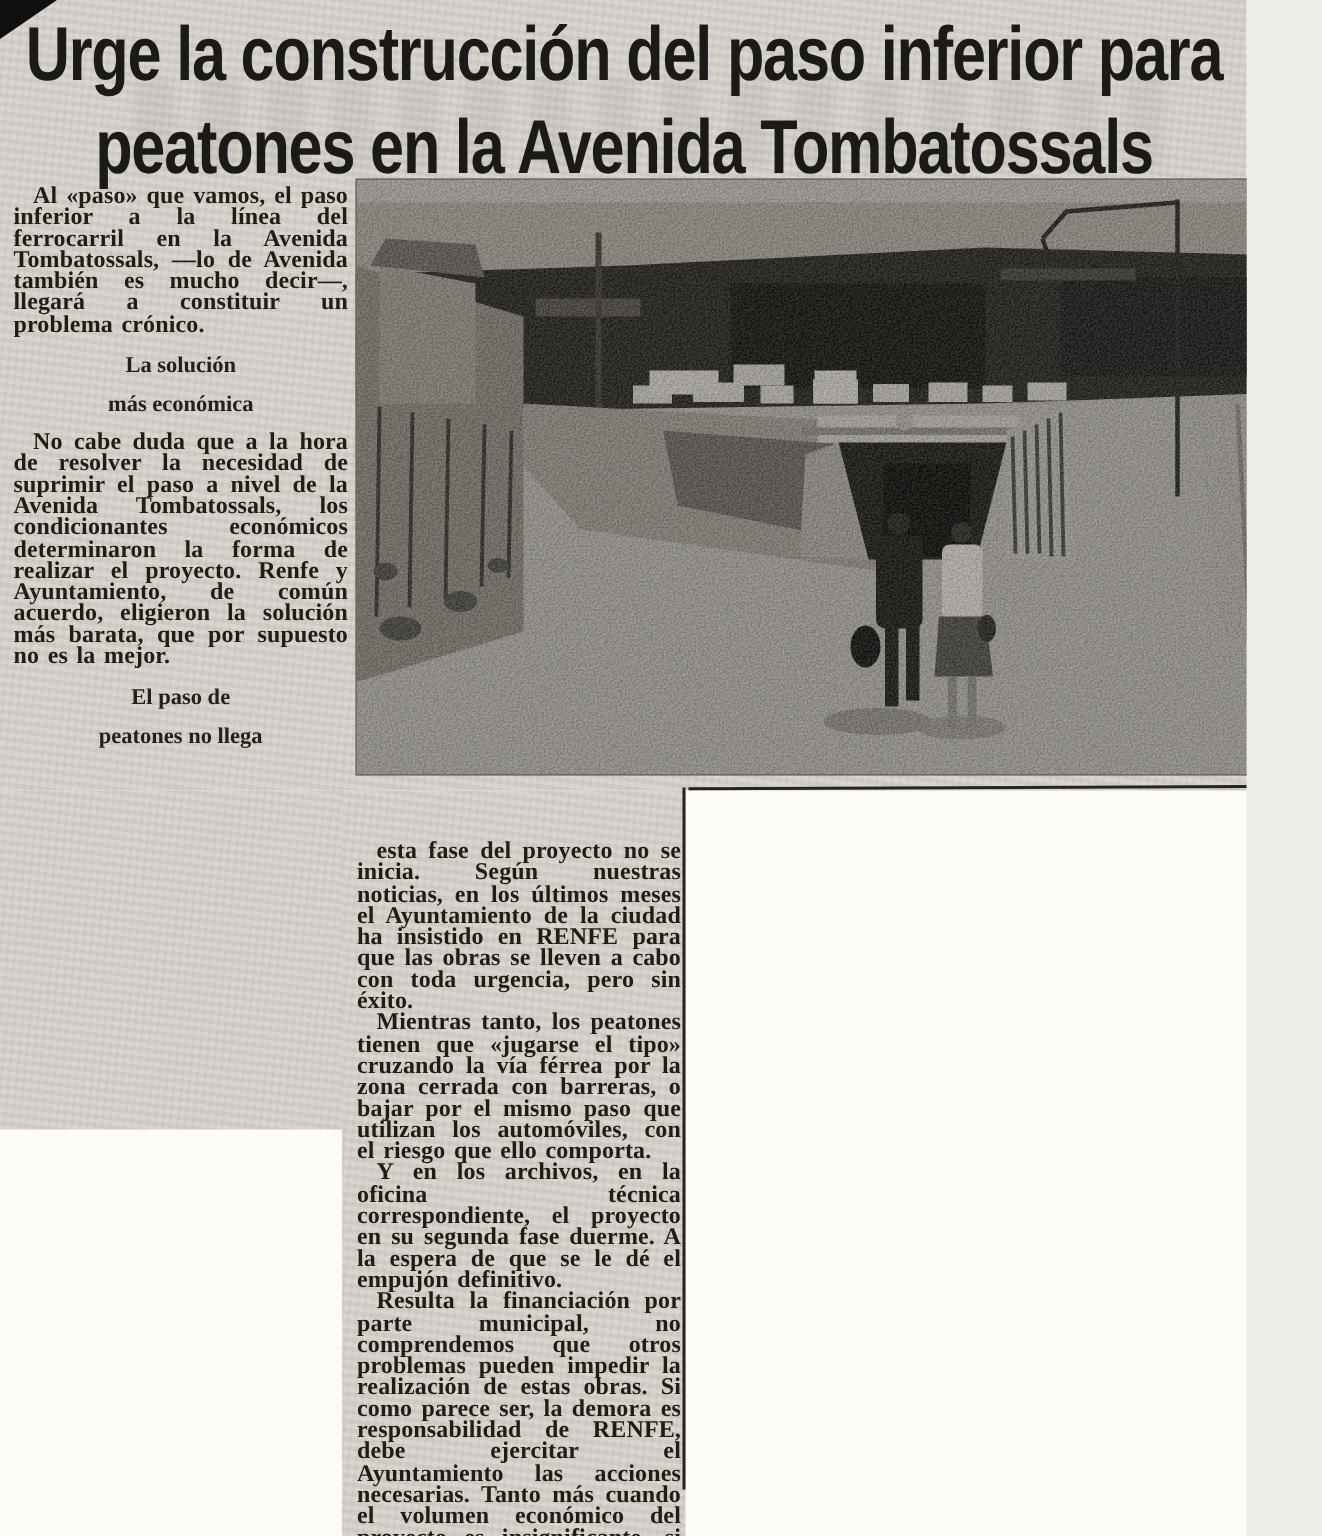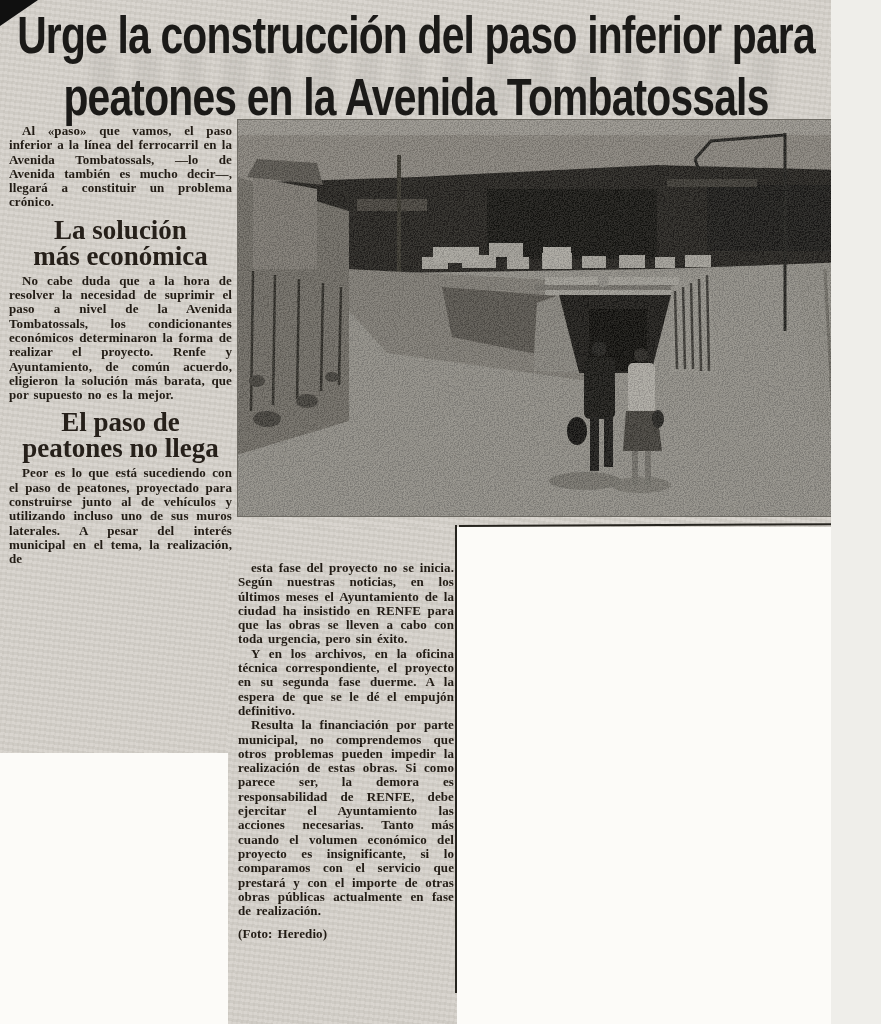--- a/index.html
+++ b/index.html
@@ -32,27 +32,27 @@
   .ghost-text{
     position:absolute;left:90px;top:52px;width:700px;height:60px;z-index:1;
     background:repeating-linear-gradient(90deg, rgba(40,40,40,0.10) 0 26px, rgba(0,0,0,0) 26px 44px);
     filter:blur(4px);opacity:.55;
   }
   
   .col{position:absolute;z-index:6;color:#221c15;}
   .col-left{left:9px;top:124px;width:223px;}
   .col-mid{left:238px;top:521px;width:216px;margin-top:40px;}
   .col p{
-    margin:0;font-size:13px;line-height:14.3px;font-weight:bold;
+    margin:0;font-size:16px;line-height:14.3px;font-weight:bold;
     text-align:justify;text-indent:13px;letter-spacing:0.1px;word-spacing:1.6px;
     hyphens:auto;-webkit-hyphens:auto;
   }
   .subhead{
     margin:7px 0 5px 0;text-align:center;font-weight:bold;color:#26201a;
-    font-size:27px;line-height:26px;
+    font-size:15px;line-height:26px;
   }
   .credit{
     margin-top:9px !important;text-align:left;text-indent:0 !important;
     font-size:13px !important;padding-right:3px;
   }
   
   .photo-wrap{position:absolute;left:237px;top:119px;width:642px;height:398px;z-index:4;}
   .photo-wrap svg{display:block;}
   
   .rule-h{position:absolute;left:459px;top:524px;width:413px;height:2px;background:#26241f;z-index:7;transform:rotate(-0.25deg);}
@@ -80,21 +80,20 @@
     <p>Al «paso» que vamos, el paso inferior a la línea del ferrocarril en la Avenida Tombatossals, —lo de Avenida también es mucho decir—, llegará a constituir un problema crónico.</p>
     <div class="subhead">
       <span>La solución</span><br>
       <span>más económica</span>
     </div>
     <p>No cabe duda que a la hora de resolver la necesidad de suprimir el paso a nivel de la Avenida Tombatossals, los condicionantes económicos determinaron la forma de realizar el proyecto. Renfe y Ayuntamiento, de común acuerdo, eligieron la solución más barata, que por supuesto no es la mejor.</p>
     <div class="subhead">
       <span>El paso de</span><br>
       <span>peatones no llega</span>
     </div>
-    <p>Peor es lo que está sucediendo con el paso de peatones, proyectado para construirse junto al de vehículos y utilizando incluso uno de sus muros laterales. A pesar del interés municipal en el tema, la realización, de</p>
   </div>
 
   <div class="photo-wrap">
     <svg width="642" height="398" viewBox="0 0 642 398" xmlns="http://www.w3.org/2000/svg">
       <defs>
         <filter id="grain" x="0" y="0" width="100%" height="100%">
           <feTurbulence type="fractalNoise" baseFrequency="0.8" numOctaves="2" result="n"></feTurbulence>
           <feColorMatrix in="n" type="matrix" values="0 0 0 0 0  0 0 0 0 0  0 0 0 0 0  0.6 0.6 0.6 0 0"></feColorMatrix>
           <feComposite operator="over" in2="SourceGraphic"></feComposite>
         </filter>
@@ -190,20 +189,21 @@
       <ellipse cx="348" cy="362" rx="36" ry="9" fill="#8a8780" opacity="0.8"></ellipse>
       <ellipse cx="404" cy="366" rx="30" ry="8" fill="#908d86" opacity="0.8"></ellipse>
 
       <rect x="0" y="0" width="642" height="398" fill="#b2afa7" filter="url(#grain)" opacity="0.28"></rect>
       <rect x="0" y="0" width="642" height="398" fill="none" stroke="#6e6b64" stroke-width="2"></rect>
     </svg>
   </div>
 
   <div class="col col-mid">
     <p>esta fase del proyecto no se inicia. Según nuestras noticias, en los últimos meses el Ayuntamiento de la ciudad ha insistido en RENFE para que las obras se lleven a cabo con toda urgencia, pero sin éxito.</p>
+    <p>Mientras tanto, los peatones tienen que «jugarse el tipo» cruzando la vía férrea por la zona cerrada con barreras, o bajar por el mismo paso que utilizan los automóviles, con el riesgo que ello comporta.</p>
     <p>Y en los archivos, en la oficina técnica correspondiente, el proyecto en su segunda fase duerme. A la espera de que se le dé el empujón definitivo.</p>
     <p>Resulta la financiación por parte municipal, no comprendemos que otros problemas pueden impedir la realización de estas obras. Si como parece ser, la demora es responsabilidad de RENFE, debe ejercitar el Ayuntamiento las acciones necesarias. Tanto más cuando el volumen económico del proyecto es insignificante, si lo comparamos con el servicio que prestará y con el importe de otras obras públicas actualmente en fase de realización.</p>
     <p class="credit">(Foto: Heredio)</p>
   </div>
 
   <div class="rule-h"></div>
   <div class="rule-v"></div>
   <div class="mark-tl"></div>
   <div class="mark-tr1"></div>
   <div class="mark-tr2"></div>

